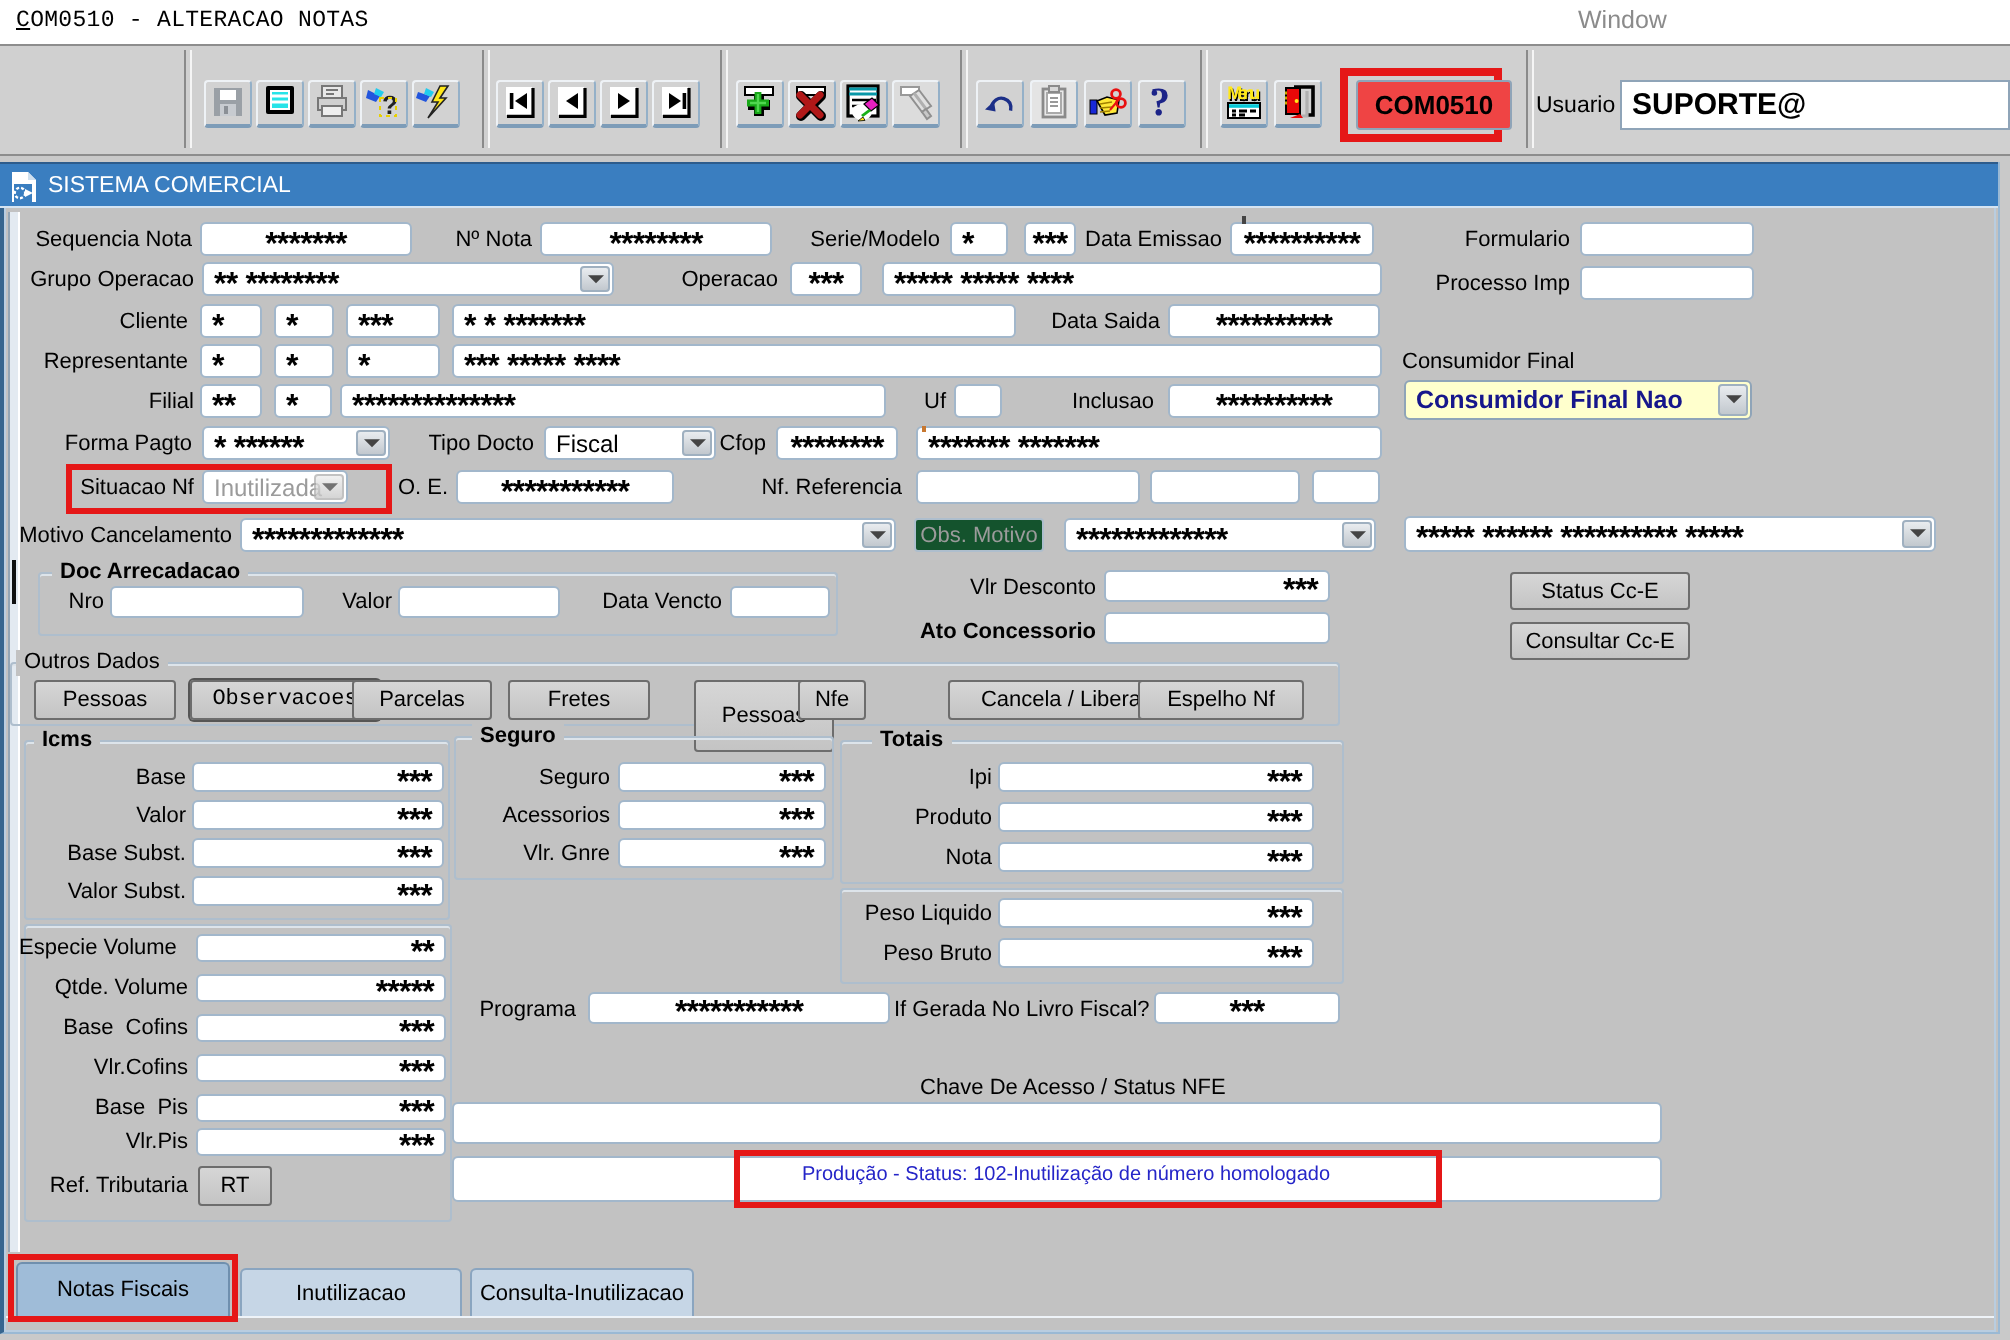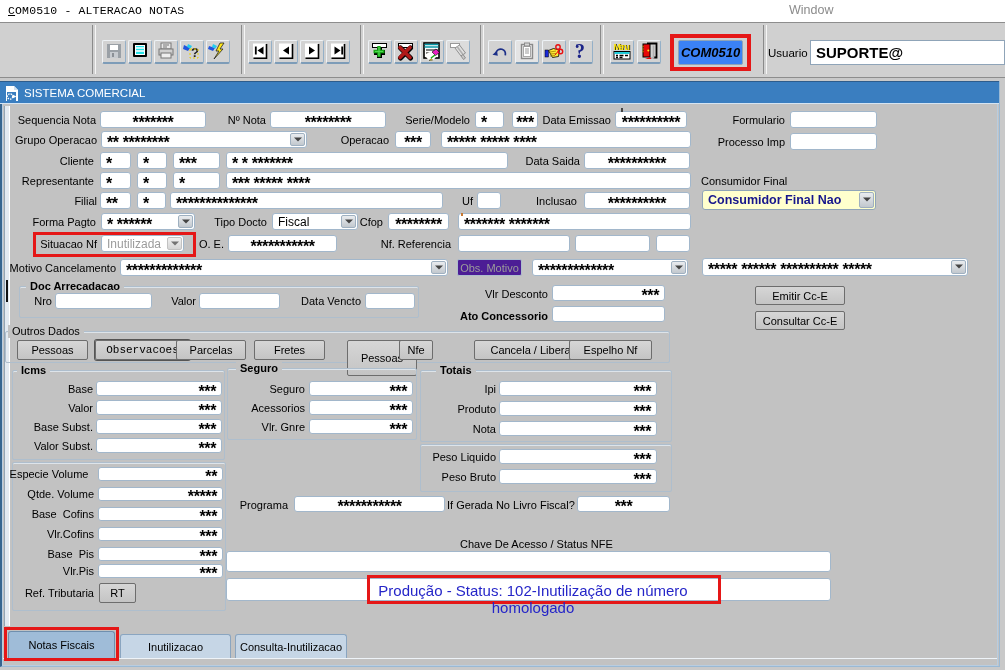--- a/index.html
+++ b/index.html
@@ -192,21 +192,21 @@
     <svg width="22" height="20" viewBox="0 0 22 20">
       <path d="M9 2.5h9.5v14H15" fill="none" stroke="#000" stroke-width="1.8"></path>
       <path d="M15.5 4.5v12.5h-5" fill="none" stroke="#b0b0b0" stroke-width="1.6"></path>
       <rect x="5" y="3" width="7" height="13" fill="#e80808" stroke="#000" stroke-width="1"></rect>
       <path d="M12 16l1.5 2H7z" fill="#e80808"></path>
       <circle cx="10.3" cy="9.5" r="1" fill="#ffe818"></circle>
       <path d="M4.5 5.5h1M4.5 8h1M4.5 10.5h1" stroke="#c8a800" stroke-width="1.4"></path>
     </svg>
   </div>
 <div class="redbox" style="left:670px;top:34px;width:81px;height:37px;border-width:4px;"></div>
-<div class="abs" style="left:678px;top:40px;width:65px;height:25px;background:#3b82f6;border:1px solid #8fa4b8;border-radius:2px;box-sizing:border-box;display:flex;align-items:center;justify-content:center;font-weight:bold;font-size:13px;font-style:italic;">COM0510</div>
+<div class="abs" style="left:678px;top:40px;width:78px;height:25px;background:#ef4444;border:1px solid #8fa4b8;border-radius:2px;box-sizing:border-box;display:flex;align-items:center;justify-content:center;font-weight:bold;font-size:13px;">COM0510</div>
 <div class="lbl" style="left:768px;top:47px;color:#000;font-size:11.5px;">Usuario</div>
 <div class="abs" style="left:810px;top:40px;width:195px;height:25px;background:#fff;border:1px solid #8fa4b8;box-sizing:border-box;font-weight:bold;font-size:15px;line-height:23px;padding-left:5px;">SUPORTE@</div>
 <div class="abs" style="left:0;top:78px;width:1005px;height:592px;background:#c9c9c9;"></div>
 <div class="abs" style="left:0;top:81px;width:1000px;height:586px;background:#c2c2c2;border-left:2px solid #36658f;border-right:1px solid #9ab9d4;border-bottom:1px solid #9ab9d4;box-sizing:border-box;"></div>
 <div class="abs" style="left:2px;top:103px;width:996px;height:563px;border:1px solid #b9cde0;border-top:none;box-sizing:border-box;"></div>
 <div class="abs" style="left:0;top:81px;width:999px;height:23px;background:#3a7ec0;border-top:1px solid #2d5c8c;border-bottom:1px solid #d5e4f2;box-sizing:border-box;"></div>
 <svg class="abs" style="left:5px;top:85px;" width="14" height="17" viewBox="0 0 14 17">
     <path d="M1 1h8l4 4v11H1z" fill="#fff"></path>
     <path d="M9 1l4 4H9z" fill="#cfe0ef"></path>
     <rect x="2" y="7" width="9" height="9" fill="#3a7ec0"></rect>
@@ -314,38 +314,38 @@
   </div>
 <div class="lbl r" style="left:348px;top:216px;width:35px;">Cfop</div>
 <div class="fld fc" style="left:388px;top:213px;width:61px;height:17px;">
     <span style="">********</span>
   </div>
 <div class="fld fl" style="left:458px;top:213px;width:233px;height:17px;">
     <span style="">******* *******</span>
   </div>
 <div class="redbox" style="left:33px;top:232px;width:163px;height:25px;"></div>
 <div class="lbl r" style="left:27px;top:238px;width:70px;">Situacao Nf</div>
-<div class="fld" style="left:101px;top:235px;width:83px;height:17px;padding-left:5px;">
+<div class="fld" style="left:101px;top:235px;width:73px;height:17px;padding-left:5px;">
     <span style="letter-spacing:0;font-weight:normal;font-size:12px;color:#9b9b9b;transform:none;">Inutilizada</span>
     <i class="arw" style="filter:grayscale(1);opacity:.75;"></i>
   </div>
 <div class="lbl r" style="left:189px;top:238px;width:35px;">O. E.</div>
 <div class="fld fc" style="left:228px;top:235px;width:109px;height:17px;">
     <span style="">***********</span>
   </div>
 <div class="lbl r" style="left:366px;top:238px;width:85px;">Nf. Referencia</div>
 <div class="fld fc" style="left:458px;top:235px;width:112px;height:17px;"></div>
 <div class="fld fc" style="left:575px;top:235px;width:75px;height:17px;"></div>
 <div class="fld fc" style="left:656px;top:235px;width:34px;height:17px;"></div>
 <div class="lbl r" style="left:6px;top:262px;width:110px;">Motivo Cancelamento</div>
 <div class="fld" style="left:120px;top:259px;width:328px;height:17px;padding-left:5px;">
     <span style="">*************</span>
     <i class="arw" style=""></i>
   </div>
-<div class="btn" style="left:457px;top:259px;width:65px;height:17px;background:#4c1d95;border-color:#aebecd;">
+<div class="btn" style="left:457px;top:259px;width:65px;height:17px;background:#14532d;border-color:#aebecd;">
     <span style="color:#9b9b9b;">Obs. Motivo</span>
   </div>
 <div class="fld" style="left:532px;top:259px;width:156px;height:17px;padding-left:5px;">
     <span style="">*************</span>
     <i class="arw" style=""></i>
   </div>
 <div class="fld" style="left:702px;top:258px;width:266px;height:18px;padding-left:5px;">
     <span style="">***** ****** ********** *****</span>
     <i class="arw" style=""></i>
   </div>
@@ -356,21 +356,21 @@
 <div class="lbl r" style="left:156px;top:295px;width:40px;">Valor</div>
 <div class="fld fc" style="left:199px;top:293px;width:81px;height:16px;"></div>
 <div class="lbl r" style="left:291px;top:295px;width:70px;">Data Vencto</div>
 <div class="fld fc" style="left:365px;top:293px;width:50px;height:16px;"></div>
 <div class="lbl r" style="left:468px;top:288px;width:80px;">Vlr Desconto</div>
 <div class="fld fr" style="left:552px;top:285px;width:113px;height:16px;">
     <span style="">***</span>
   </div>
 <div class="lbl r" style="left:453px;top:310px;width:95px;font-weight:bold;">Ato Concessorio</div>
 <div class="fld fc" style="left:552px;top:306px;width:113px;height:16px;"></div>
-<div class="btn" style="left:755px;top:286px;width:90px;height:19px;">Emitir Cc-E</div>
+<div class="btn" style="left:755px;top:286px;width:90px;height:19px;">Status Cc-E</div>
 <div class="btn" style="left:755px;top:311px;width:90px;height:19px;">Consultar Cc-E</div>
 <div class="gbox" style="left:5px;top:331px;width:665px;height:32px;"></div>
 <div class="glbl" style="left:8px;top:325px;font-weight:normal;">Outros Dados</div>
 <div class="btn" style="left:17px;top:340px;width:71px;height:20px;">Pessoas</div>
 <div class="btn" style="left:95px;top:340px;width:95px;height:20px;box-shadow:0 0 0 1px #555;font-family:Liberation Mono, monospace;">Observacoes</div>
 <div class="btn" style="left:176px;top:340px;width:70px;height:20px;">Parcelas</div>
 <div class="btn" style="left:254px;top:340px;width:71px;height:20px;">Fretes</div>
 <div class="btn" style="left:347px;top:340px;width:70px;height:36px;">Pessoas</div>
 <div class="btn" style="left:399px;top:340px;width:34px;height:20px;">Nfe</div>
 <div class="btn" style="left:448px;top:340px;width:113px;height:20px;margin-left:26px;">Cancela / Libera</div>
@@ -462,20 +462,20 @@
     <span style="">***********</span>
   </div>
 <div class="lbl" style="left:447px;top:499px;color:#000;font-size:11px;">If Gerada No Livro Fiscal?</div>
 <div class="fld fc" style="left:577px;top:496px;width:93px;height:16px;">
     <span style="">***</span>
   </div>
 <div class="lbl" style="left:460px;top:538px;color:#000;font-size:11px;">Chave De Acesso / Status NFE</div>
 <div class="fld fc" style="left:226px;top:551px;width:605px;height:21px;"></div>
 <div class="fld fc" style="left:226px;top:578px;width:605px;height:23px;"></div>
 <div class="redbox" style="left:367px;top:575px;width:354px;height:29px;"></div>
-<div class="abs" style="left:367px;top:582px;width:332px;text-align:center;font-size:15px;color:#2525c8;">Produção - Status: 102-Inutilização de número homologado</div>
+<div class="abs" style="left:367px;top:582px;width:332px;text-align:center;font-size:10px;color:#2525c8;">Produção - Status: 102-Inutilização de número homologado</div>
 <div class="abs" style="left:621px;top:108px;width:2px;height:4px;background:#444;"></div>
 <div class="abs" style="left:461px;top:213px;width:2px;height:3px;background:#c87830;"></div>
 <div class="abs" style="left:3px;top:658px;width:994px;height:1px;background:#eef3f8;"></div>
 <div class="abs" style="left:8px;top:631px;width:107px;height:27px;background:#9fbcd8;border:1px solid #6f8fae;border-bottom:none;border-radius:3px 3px 0 0;box-sizing:border-box;display:flex;align-items:center;justify-content:center;font-size:11px;">Notas Fiscais</div>
 <div class="redbox" style="left:4px;top:627px;width:115px;height:34px;"></div>
 <div class="abs" style="left:120px;top:634px;width:111px;height:24px;background:#c6d6e6;border:1px solid #8aa5c0;border-bottom:none;border-radius:3px 3px 0 0;box-sizing:border-box;display:flex;align-items:center;justify-content:center;font-size:11px;">Inutilizacao</div>
 <div class="abs" style="left:235px;top:634px;width:112px;height:24px;background:#c6d6e6;border:1px solid #8aa5c0;border-bottom:none;border-radius:3px 3px 0 0;box-sizing:border-box;display:flex;align-items:center;justify-content:center;font-size:11px;">Consulta-Inutilizacao</div>
 
 </body></html>

